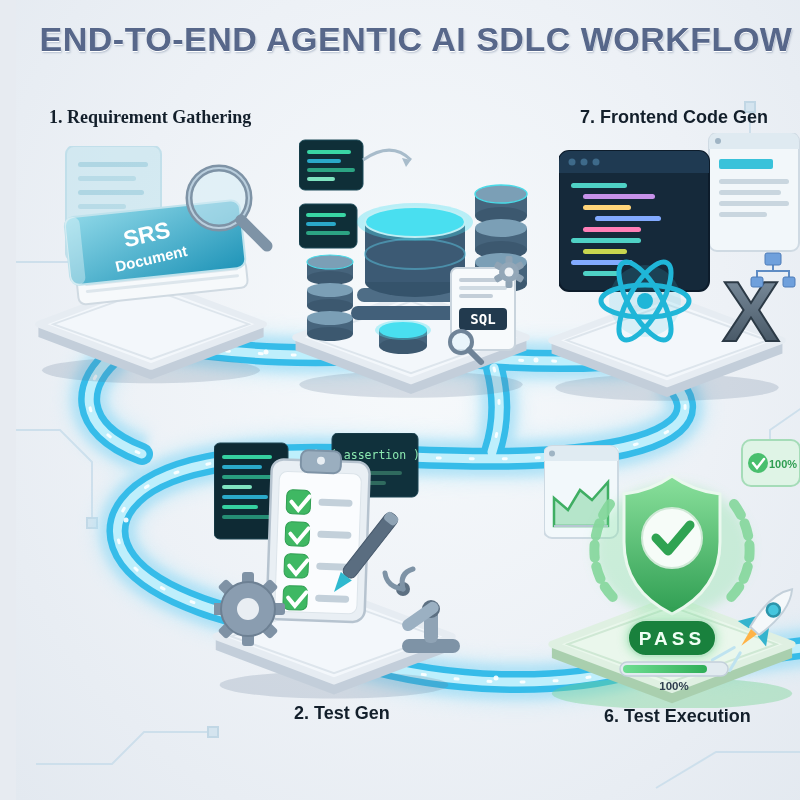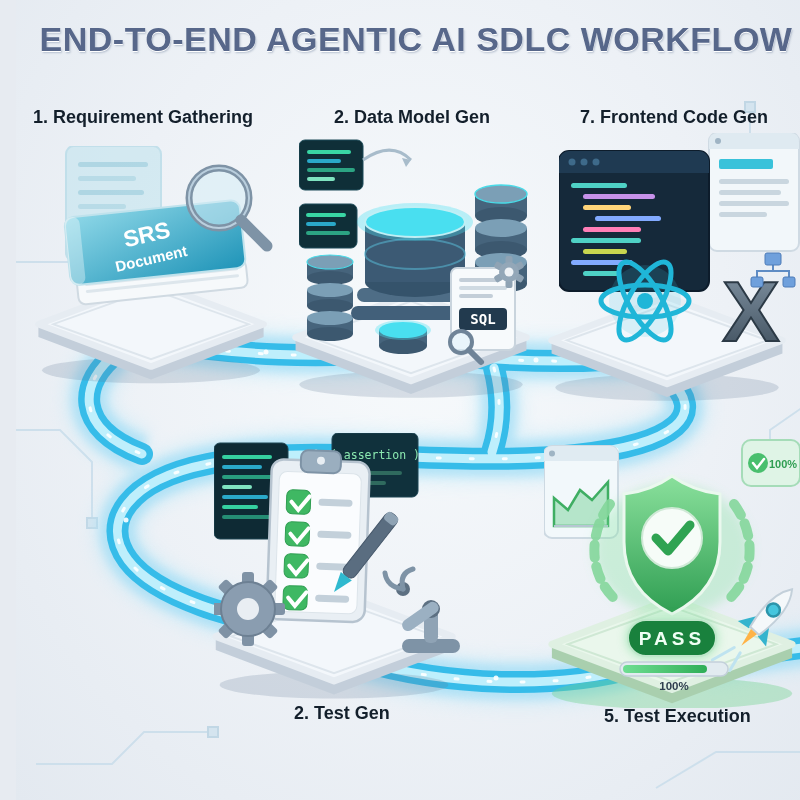--- a/index.html
+++ b/index.html
@@ -8,21 +8,21 @@
     background:radial-gradient(ellipse at 50% 42%, #f7fafc 0%, #edf1f6 55%, #e3e9f0 100%);
     font-family:"Liberation Sans", sans-serif;
     margin-left:16px;
   }
   .title{
     position:absolute;top:20px;left:0;width:100%;margin:0;text-align:center;
     font-size:34px;font-weight:bold;color:#57678a;letter-spacing:.5px;
     text-shadow:0 1px 0 #ffffff,1px 2px 2px rgba(90,110,140,.35);
   }
   .stage-label{position:absolute;font-size:18px;font-weight:bold;color:#131f2b;white-space:nowrap;}
-  .lbl1{left:17px;top:107px;}
+  .lbl1{left:33px;top:107px;font-family:Liberation Serif, serif;}
   .lbl2{left:318px;top:107px;}
   .lbl3{left:564px;top:107px;}
   .lbl4{left:278px;top:703px;}
   .lbl5{left:588px;top:706px;}
   .bg-svg{position:absolute;left:0;top:0;}
   .platform{position:absolute;}
   .p1{left:15px;top:278px;width:240px;}
   .p2{left:272px;top:290px;width:246px;}
   .p3{left:528px;top:293px;width:246px;}
   .p4{left:192px;top:588px;width:252px;}
@@ -85,24 +85,23 @@
           <circle cx="480" cy="678" r="2.5"></circle>
         <circle cx="200" cy="606" r="2.5"></circle>
           <circle cx="740" cy="652" r="2.5"></circle>
       </g>
     </g>
   </svg>
 
   <h1 class="title">END-TO-END AGENTIC AI SDLC WORKFLOW</h1>
 
   <div class="stage-label lbl1">1. Requirement Gathering</div>
-  <div class="stage-label lbl2">2. Data Model Gen</div>
   <div class="stage-label lbl3">7. Frontend Code Gen</div>
   <div class="stage-label lbl4">2. Test Gen</div>
-  <div class="stage-label lbl5">5. Test Execution</div>
+  <div class="stage-label lbl5">6. Test Execution</div>
 
   <svg class="platform p1" viewBox="0 0 260 115">
     <ellipse cx="130" cy="100" rx="118" ry="14" fill="rgba(100,125,150,.22)"></ellipse>
     <path d="M8,50 L8,64 L130,110 L252,64 L252,50 L130,96 Z" fill="#c3ceda"></path>
     <polygon points="130,4 252,50 130,96 8,50" fill="#f3f7fb" stroke="#e6ecf2" stroke-width="7" stroke-linejoin="round"></polygon>
     <polygon points="130,12 236,50 130,88 24,50" fill="none" stroke="#dde5ec" stroke-width="2"></polygon>
   </svg>
   <svg class="platform p2" viewBox="0 0 260 115">
     <ellipse cx="130" cy="100" rx="118" ry="14" fill="rgba(100,125,150,.22)"></ellipse>
     <path d="M8,50 L8,64 L130,110 L252,64 L252,50 L130,96 Z" fill="#c3ceda"></path>

